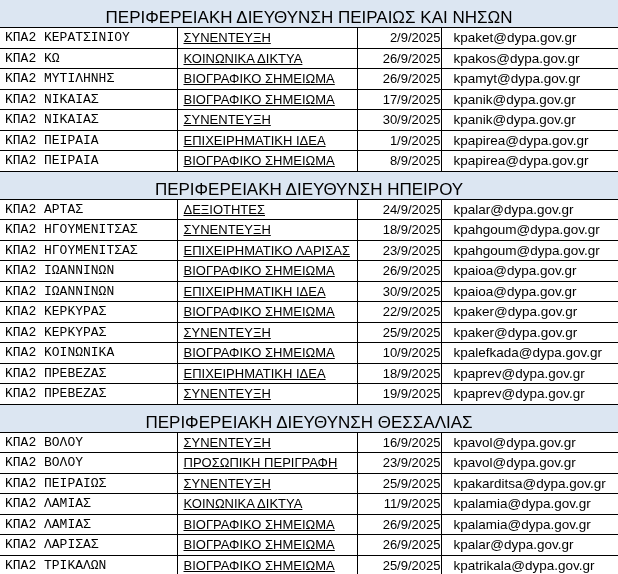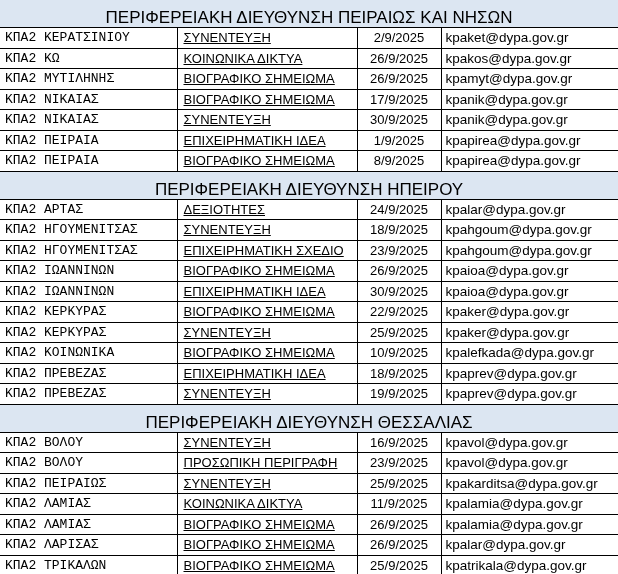--- a/index.html
+++ b/index.html
@@ -25,22 +25,22 @@
     padding: 0 4px;
     font-size: 13px;
     line-height: 19px;
     white-space: nowrap;
     overflow: hidden;
     border-bottom: 1px solid #000;
     background: #fff;
   }
   tr.row td.c-name { padding-left: 5px; font-family: Liberation Mono, monospace; }
   tr.row td.c-topic { border-left: 1px solid #000; padding-left: 6px; text-decoration: underline; }
-  tr.row td.c-date { border-left: 1px solid #000; text-align: center; padding: 0; }
-  tr.row td.c-email { border-left: 1px solid #000; padding-left: 4px; font-size: 13.5px; }
+  tr.row td.c-date { border-left: 1px solid #000; text-align: right; padding: 0; }
+  tr.row td.c-email { border-left: 1px solid #000; padding-left: 12px; font-size: 13.5px; }
 </style>
 </head>
 <body>
 
 <table>
   <colgroup>
       <col class="c1">
       <col class="c2">
       <col class="c3">
       <col class="c4">
@@ -112,21 +112,21 @@
 
   <tr class="row">
     <td class="c-name">ΚΠΑ2 ΗΓΟΥΜΕΝΙΤΣΑΣ</td>
     <td class="c-topic">ΣΥΝΕΝΤΕΥΞΗ</td>
     <td class="c-date">18/9/2025</td>
     <td class="c-email">kpahgoum@dypa.gov.gr</td>
   </tr>
 
   <tr class="row">
     <td class="c-name">ΚΠΑ2 ΗΓΟΥΜΕΝΙΤΣΑΣ</td>
-    <td class="c-topic">ΕΠΙΧΕΙΡΗΜΑΤΙΚΗ ΣΧΕΔΙΟ</td>
+    <td class="c-topic">ΕΠΙΧΕΙΡΗΜΑΤΙΚΟ ΛΑΡΙΣΑΣ</td>
     <td class="c-date">23/9/2025</td>
     <td class="c-email">kpahgoum@dypa.gov.gr</td>
   </tr>
 
   <tr class="row">
     <td class="c-name">ΚΠΑ2 ΙΩΑΝΝΙΝΩΝ</td>
     <td class="c-topic">ΒΙΟΓΡΑΦΙΚΟ ΣΗΜΕΙΩΜΑ</td>
     <td class="c-date">26/9/2025</td>
     <td class="c-email">kpaioa@dypa.gov.gr</td>
   </tr>

